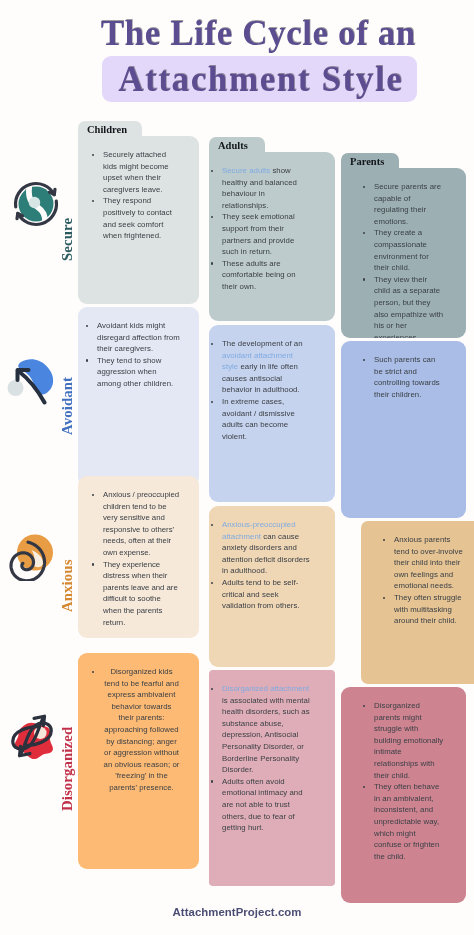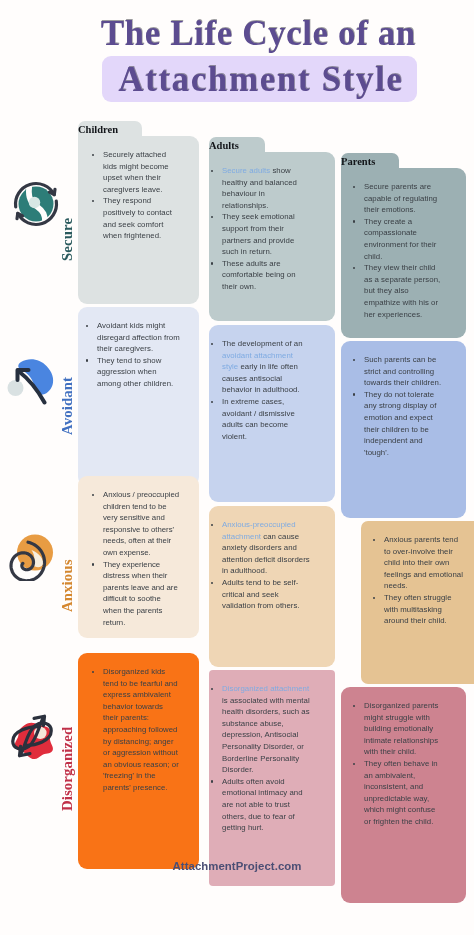--- a/index.html
+++ b/index.html
@@ -31,27 +31,27 @@
     text-indent:1.6px;
   }
 
   
   .card {
     position:absolute; box-sizing:border-box;
     padding:13px 19px 6px 14px; overflow:hidden;
   }
   .card.c-adults  { padding-left:2px; padding-right:24.5px; }
   .card.tight li  { letter-spacing:-0.035px; }
-  .card.c-parents { padding-left:12px; padding-right:22px; }
+  .card.c-parents { padding-left:22px; padding-right:22px; }
   .tab {
     position:absolute; box-sizing:border-box;
     border-radius:7px 7px 0 0;
     font-family:"Liberation Serif", serif; font-weight:bold;
     font-size:10.5px; color:#13161a;
-    display:flex; align-items:center; padding-left:0;
+    display:flex; align-items:center; padding-left:9px;
   }
   ul.bul { margin:0; padding:0; list-style:none; }
   ul.bul li {
     position:relative; padding-left:11px;
     font-size:7.8px; line-height:11.6px; color:#3b4046; letter-spacing:0.04px;
   }
   ul.bul li:before {
     content:""; position:absolute; left:0px; top:4.6px;
     width:2.4px; height:2.4px; border-radius:50%; background:#3b4046;
   }
@@ -61,21 +61,21 @@
   .rowlab {
     position:absolute;
     font-family:"Liberation Serif", serif; font-weight:bold;
     font-size:14.8px; letter-spacing:0.1px; white-space:nowrap;
     transform-origin:0 0; transform:rotate(-90deg);
   }
   .icon { position:absolute; }
 
   
   .footer {
-    position:absolute; left:0; top:860px; width:474px; text-align:center;
+    position:absolute; left:0; top:906px; width:474px; text-align:center;
     font-size:11.4px; font-weight:bold; color:#4b4e74; letter-spacing:0.05px;
   }
 </style>
 </head>
 <body>
 
 <div class="page">
 
   <div class="title-l1">The Life Cycle of an</div>
   <div class="title-hl"></div>
@@ -156,42 +156,41 @@
   </div>
   <div class="card c-adults" style="left:209px;top:325px;width:126px;height:177px;background:#c6d3ee;border-radius:9px;">
     <ul class="bul">
       <li><span>The development of an </span><span class="lnk">avoidant attachment style</span><span> early in life often causes antisocial behavior in adulthood.</span></li>
       <li><span>In extreme cases, avoidant / dismissive adults can become violent.</span></li>
     </ul>
   </div>
   <div class="card c-parents" style="left:341px;top:341px;width:125px;height:177px;background:#a9bde6;border-radius:9px;">
     <ul class="bul">
       <li><span>Such parents can be strict and controlling towards their children.</span></li>
-      <li><span>They do not tolerate any strong display of emotion and expect their children to be independent and 'tough'.</span></li>
     </ul>
   </div>
   <div class="card c-children tight" style="left:78px;top:476px;width:121px;height:162px;background:#f6e9da;border-radius:9px;">
     <ul class="bul">
       <li><span>Anxious / preoccupied children tend to be very sensitive and responsive to others' needs, often at their own expense.</span></li>
       <li><span>They experience distress when their parents leave and are difficult to soothe when the parents return.</span></li>
     </ul>
   </div>
   <div class="card c-adults" style="left:209px;top:506px;width:126px;height:161px;background:#efd6b5;border-radius:9px;">
     <ul class="bul">
       <li><span class="lnk">Anxious-preoccupied attachment</span><span> can cause anxiety disorders and attention deficit disorders in adulthood.</span></li>
       <li><span>Adults tend to be self-critical and seek validation from others.</span></li>
     </ul>
   </div>
   <div class="card c-parents" style="left:341px;top:521px;width:125px;height:163px;background:#e5c393;border-radius:7px;margin-left:20px;">
     <ul class="bul">
       <li><span>Anxious parents  tend to over-involve their child into their own feelings and emotional needs.</span></li>
       <li><span>They often struggle with multitasking around their child.</span></li>
     </ul>
   </div>
-  <div class="card c-children" style="left:78px;top:653px;width:121px;height:216px;background:#f97316;border-radius:9px;">
+  <div class="card c-children" style="left:78px;top:653px;width:121px;height:216px;background:#fdba74;border-radius:9px;text-align:center;">
     <ul class="bul">
       <li><span>Disorganized kids tend to be fearful and express ambivalent behavior towards their parents: approaching followed by distancing; anger or aggression without an obvious reason; or 'freezing' in the parents' presence.</span></li>
     </ul>
   </div>
   <div class="card c-adults" style="left:209px;top:670px;width:126px;height:216px;background:#dfadb7;border-radius:4px;">
     <ul class="bul">
       <li><span class="lnk">Disorganized attachment</span><span> is associated with mental health disorders, such as substance abuse, depression, Antisocial Personality Disorder, or Borderline Personality Disorder.</span></li>
       <li><span>Adults often avoid emotional intimacy and are not able to trust others, due to fear of getting hurt.</span></li>
     </ul>
   </div>

